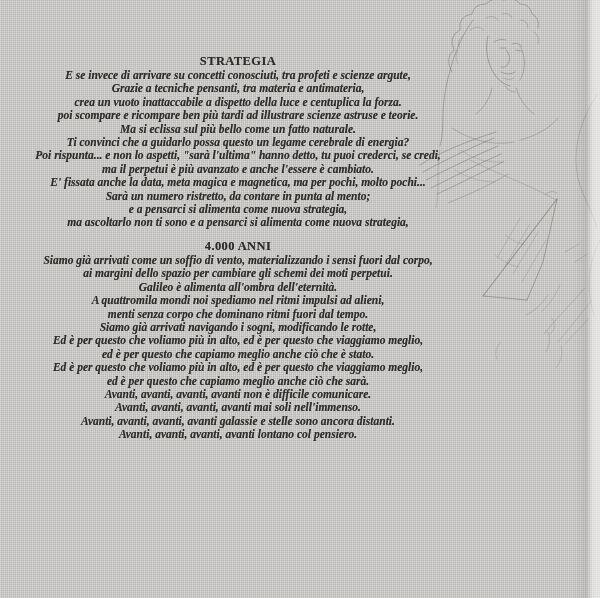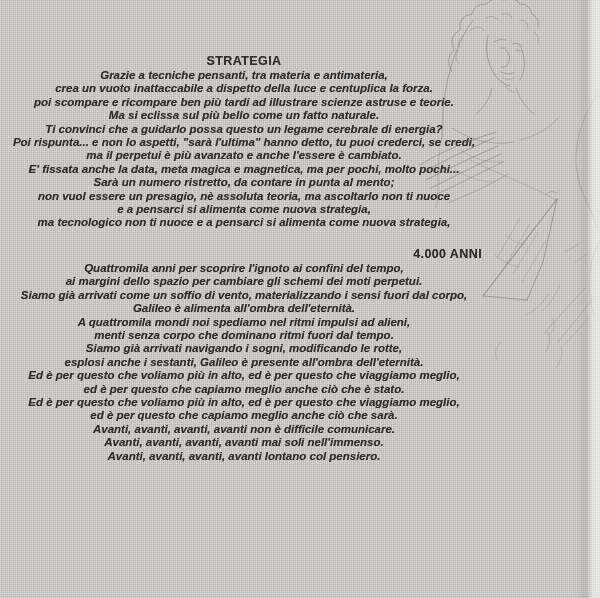--- a/index.html
+++ b/index.html
@@ -14,40 +14,40 @@
         rgba(255,255,255,0.20) 0px, rgba(255,255,255,0.20) 1px,
         rgba(118,116,110,0.10) 1px, rgba(118,116,110,0.10) 2px,
         rgba(255,255,255,0.10) 2px, rgba(255,255,255,0.10) 3px,
         rgba(100,98,94,0.08) 3px, rgba(100,98,94,0.08) 4px),
       repeating-linear-gradient(0deg,
         rgba(255,255,255,0.13) 0px, rgba(255,255,255,0.13) 1px,
         rgba(110,108,104,0.08) 1px, rgba(110,108,104,0.08) 2px);
   }
   .lyrics {
     position: absolute;
-    top: 54px; left: 6px;
+    top: 54px; left: 0;
     width: 476px;
     text-align: center;
     color: #2e2c29;
-    font-family: Liberation Sans, sans-serif;
+    font-family: Liberation Serif, serif;
     font-style: italic;
     font-weight: bold;
     font-size: 11.5px;
     line-height: 13.4px;
     text-shadow: 0 0 0.5px rgba(46,44,41,0.45);
     white-space: nowrap;
   }
   .heading {
     font-style: normal;
     font-weight: bold;
     font-size: 12.5px;
     line-height: 15px;
     letter-spacing: 0.4px;
   }
-  .heading.second { margin-top: 17px; text-align: right; }
+  .heading.second { margin-top: 9px; }
   .sketch {
     position: absolute;
     top: 0; left: 410px;
     width: 190px; height: 380px;
     pointer-events: none;
   }
   .sketch path { fill: none; stroke: #6d6a66; stroke-linecap: round; }
   .edge-shade {
     position: absolute;
     top: 0; right: 0;
@@ -60,48 +60,47 @@
       rgba(246,246,244,0.62) 100%);
   }
 </style>
 </head>
 <body>
 
 <div class="page">
 
   <div class="lyrics">
     <div class="heading">STRATEGIA</div>
+    <div class="line">E se invece di arrivare su concetti conosciuti, tra profeti e scienze argute,</div>
     <div class="line">Grazie a tecniche pensanti, tra materia e antimateria,</div>
     <div class="line">crea un vuoto inattaccabile a dispetto della luce e centuplica la forza.</div>
     <div class="line">poi scompare e ricompare ben più tardi ad illustrare scienze astruse e teorie.</div>
     <div class="line">Ma si eclissa sul più bello come un fatto naturale.</div>
     <div class="line">Ti convinci che a guidarlo possa questo un legame cerebrale di energia?</div>
     <div class="line">Poi rispunta... e non lo aspetti, "sarà l'ultima" hanno detto, tu puoi crederci, se credi,</div>
     <div class="line">ma il perpetui è più avanzato e anche l'essere è cambiato.</div>
     <div class="line">E' fissata anche la data, meta magica e magnetica, ma per pochi, molto pochi...</div>
     <div class="line">Sarà un numero ristretto, da contare in punta al mento;</div>
-    <div class="line">non vuol essere un presagio, nè assoluta teoria, ma ascoltarlo non ti nuoce</div>
     <div class="line">e a pensarci si alimenta come nuova strategia,</div>
-    <div class="line">ma tecnologico non ti nuoce e a pensarci si alimenta come nuova strategia,</div>
+    <div class="line">ma ascoltarlo non ti sono e a pensarci si alimenta come nuova strategia,</div>
 
     <div class="heading second">4.000 ANNI</div>
-    <div class="line">Quattromila anni per scoprire l'ignoto ai confini del tempo,</div>
+    <div class="line">Siamo già arrivati come un soffio di vento, materializzando i sensi fuori dal corpo,</div>
     <div class="line">ai margini dello spazio per cambiare gli schemi dei moti perpetui.</div>
-    <div class="line">Siamo già arrivati come un soffio di vento, materializzando i sensi fuori dal corpo,</div>
     <div class="line">Galileo è alimenta all'ombra dell'eternità.</div>
     <div class="line">A quattromila mondi noi spediamo nel ritmi impulsi ad alieni,</div>
     <div class="line">menti senza corpo che dominano ritmi fuori dal tempo.</div>
     <div class="line">Siamo già arrivati navigando i sogni, modificando le rotte,</div>
-    <div class="line">esplosi anche i sestanti, Galileo è presente all'ombra dell'eternità.</div>
     <div class="line">Ed è per questo che voliamo più in alto, ed è per questo che viaggiamo meglio,</div>
     <div class="line">ed è per questo che capiamo meglio anche ciò che è stato.</div>
     <div class="line">Ed è per questo che voliamo più in alto, ed è per questo che viaggiamo meglio,</div>
     <div class="line">ed è per questo che capiamo meglio anche ciò che sarà.</div>
     <div class="line">Avanti, avanti, avanti, avanti non è difficile comunicare.</div>
     <div class="line">Avanti, avanti, avanti, avanti mai soli nell'immenso.</div>
+    <div class="line">Avanti, avanti, avanti, avanti galassie e stelle sono ancora distanti.</div>
     <div class="line">Avanti, avanti, avanti, avanti lontano col pensiero.</div>
   </div>
 
   <svg class="sketch" viewBox="410 0 190 380" xmlns="http://www.w3.org/2000/svg">
 
     <path d="M452,72 q-8,-14 2,-22 q-6,-14 6,-20 q-2,-14 12,-16 q2,-10 14,-10 q8,-8 18,-4 q10,-4 16,4 q10,0 12,10 q8,4 6,14" stroke-width="1" opacity="0.45"></path>
     <path d="M470,30 q8,-6 14,0" stroke-width="0.8" opacity="0.4"></path>
     <path d="M486,18 q8,-4 12,2" stroke-width="0.8" opacity="0.4"></path>
     <path d="M502,14 q8,-2 10,4" stroke-width="0.8" opacity="0.4"></path>
     <path d="M520,20 q8,0 8,8" stroke-width="0.8" opacity="0.4"></path>

